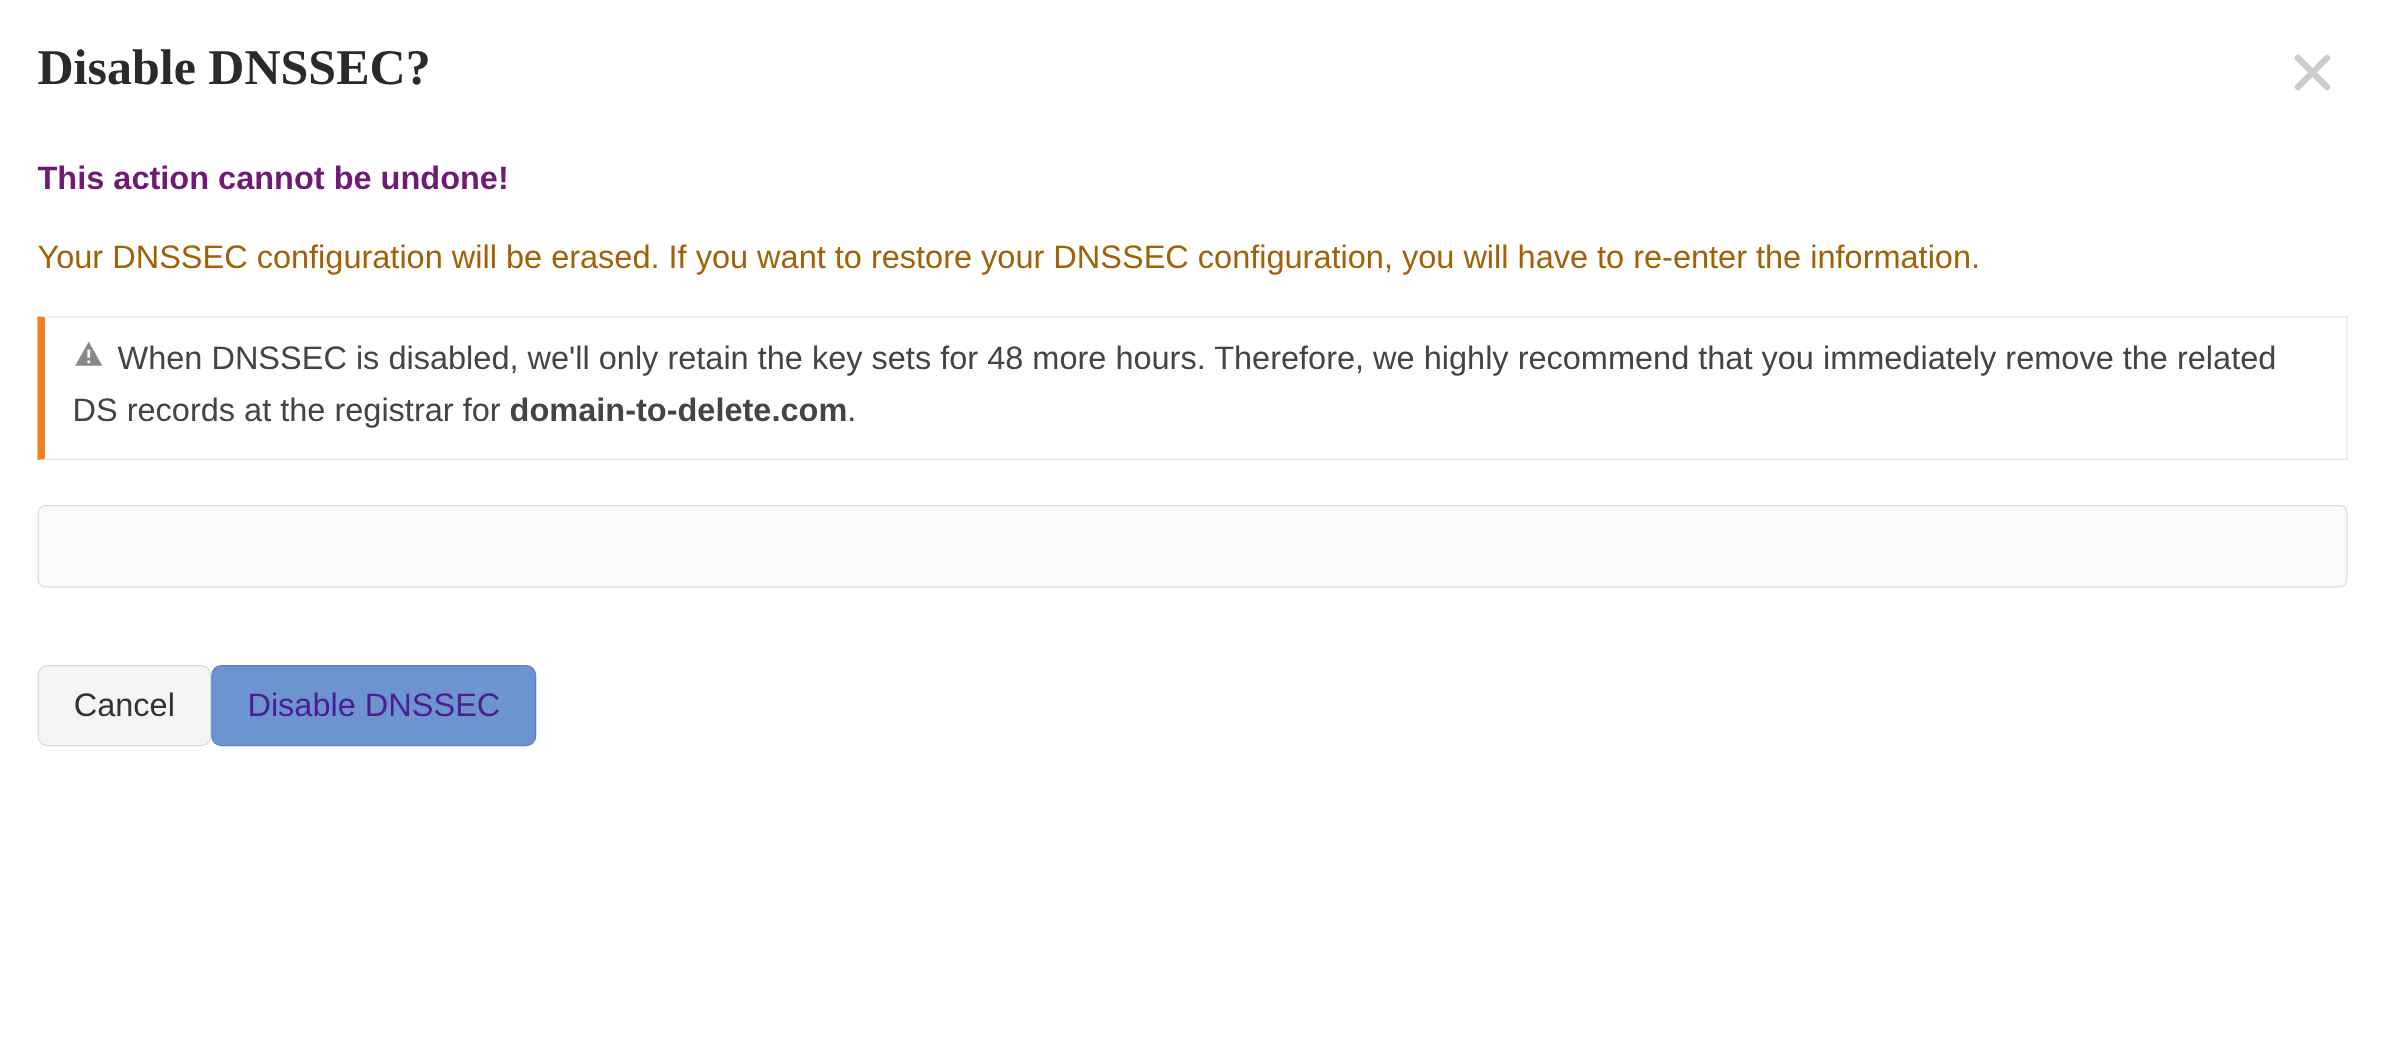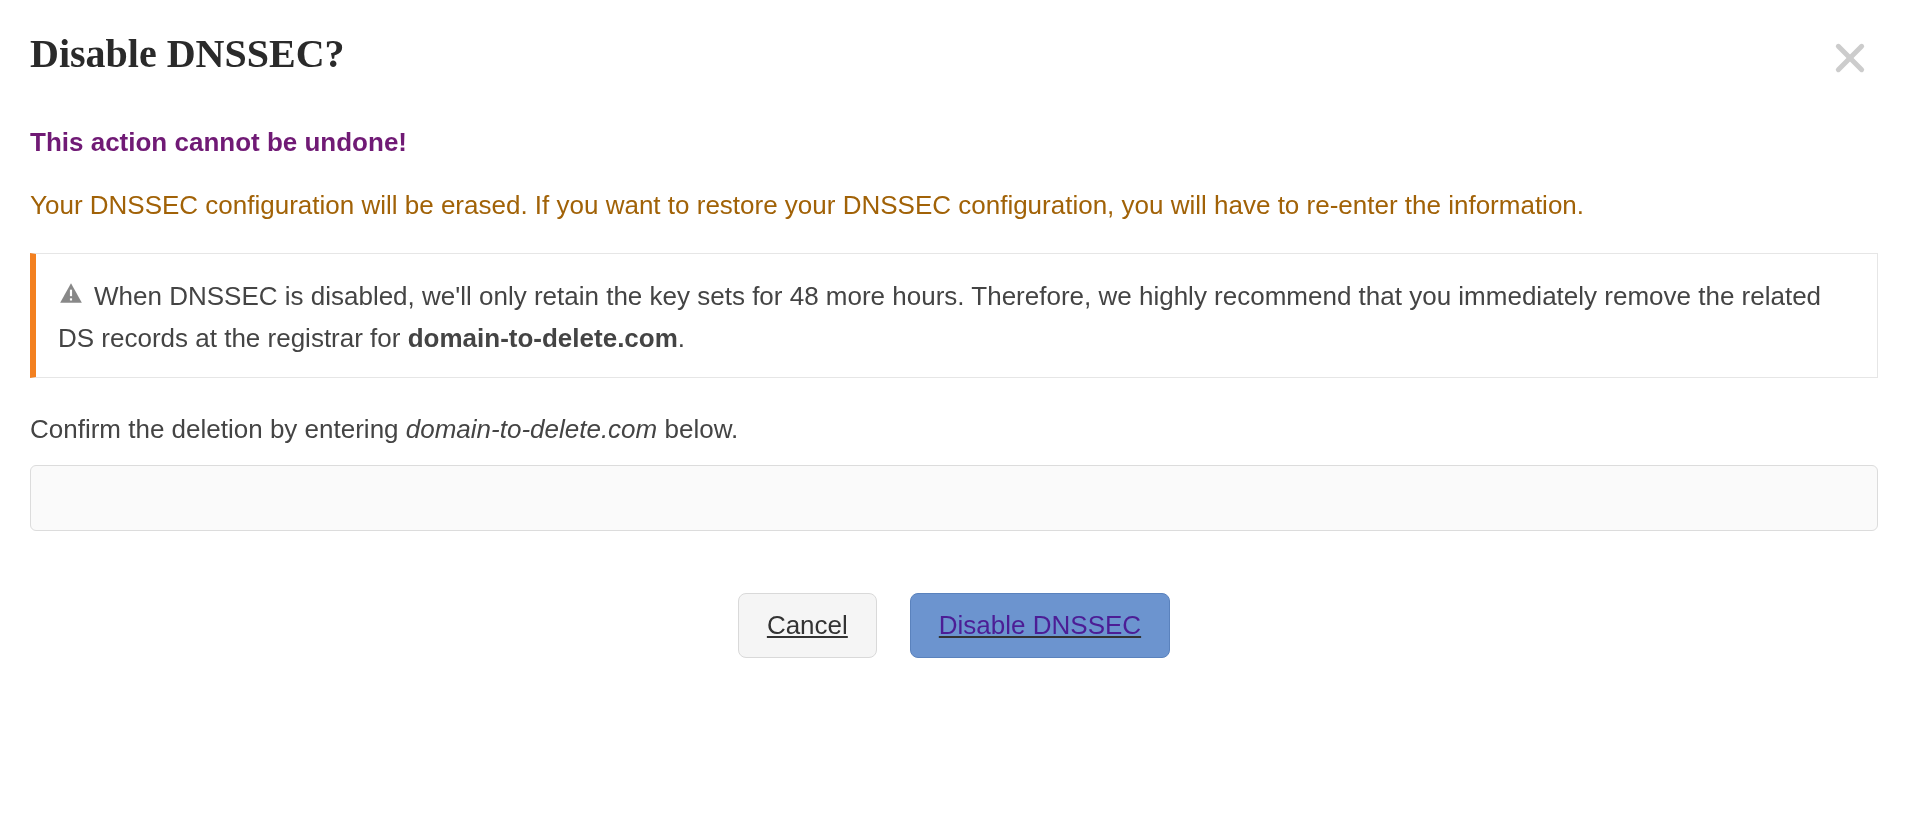--- a/index.html
+++ b/index.html
@@ -53,21 +53,21 @@
   .description {
     font-size: 26px;
     color: #a16207;
     line-height: 1.5;
     margin-bottom: 28px;
   }
   .notice-box {
     border: 1px solid #e6e6e6;
     border-left: 6px solid #f38020;
     background: #fff;
-    padding: 22px 20px 18px 22px;
+    padding: 12px 20px 18px 22px;
     font-size: 26px;
     color: #444;
     line-height: 1.55;
     margin-bottom: 36px;
   }
   .notice-box .warn-icon {
     display: inline-block;
     vertical-align: -2px;
     margin-right: 10px;
     color: #888;
@@ -95,23 +95,22 @@
     border-radius: 6px;
     background: #fafafa;
     font-size: 24px;
     padding: 0 18px;
     color: #333;
     outline: none;
     margin-bottom: 62px;
   }
   .buttons {
     display: flex;
-    justify-content: center;
-    gap: 33px;
-    text-decoration: underline;
+    justify-content: flex-start;
+    gap: 0;
   }
   .btn {
     font-size: 26px;
     padding: 16px 28px;
     border-radius: 8px;
     cursor: pointer;
     border: 1px solid transparent;
     font-family: inherit;
   }
   .btn-cancel {
@@ -149,23 +148,20 @@
   <div class="notice-box">
     <span class="warn-icon">
       <svg viewBox="0 0 24 24" fill="currentColor">
         <path d="M12 2 L22 20 L2 20 Z"></path>
         <rect x="11" y="8" width="2" height="6" fill="#fff"></rect>
         <rect x="11" y="16" width="2" height="2" fill="#fff"></rect>
       </svg>
     </span><span>When DNSSEC is disabled, we'll only retain the key sets for 48 more hours. Therefore, we highly recommend that you immediately remove the related DS records at the registrar for </span><b>domain-to-delete.com</b><span>.</span>
   </div>
 
-  <p class="confirm-text">
-    <span>Confirm the deletion by entering </span><i>domain-to-delete.com</i><span> below.</span>
-  </p>
 
   <input type="text" class="confirm-input" value="" style="">
 
   <div class="buttons">
     <button class="btn btn-cancel">Cancel</button>
     <button class="btn btn-primary">Disable DNSSEC</button>
   </div>
 
 </div>
 

